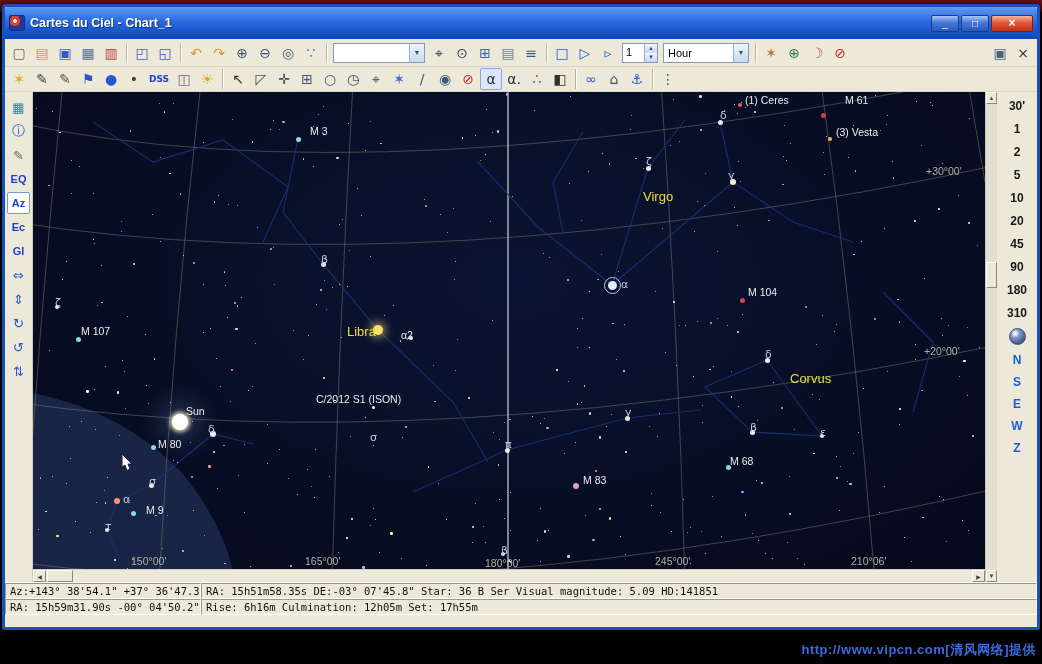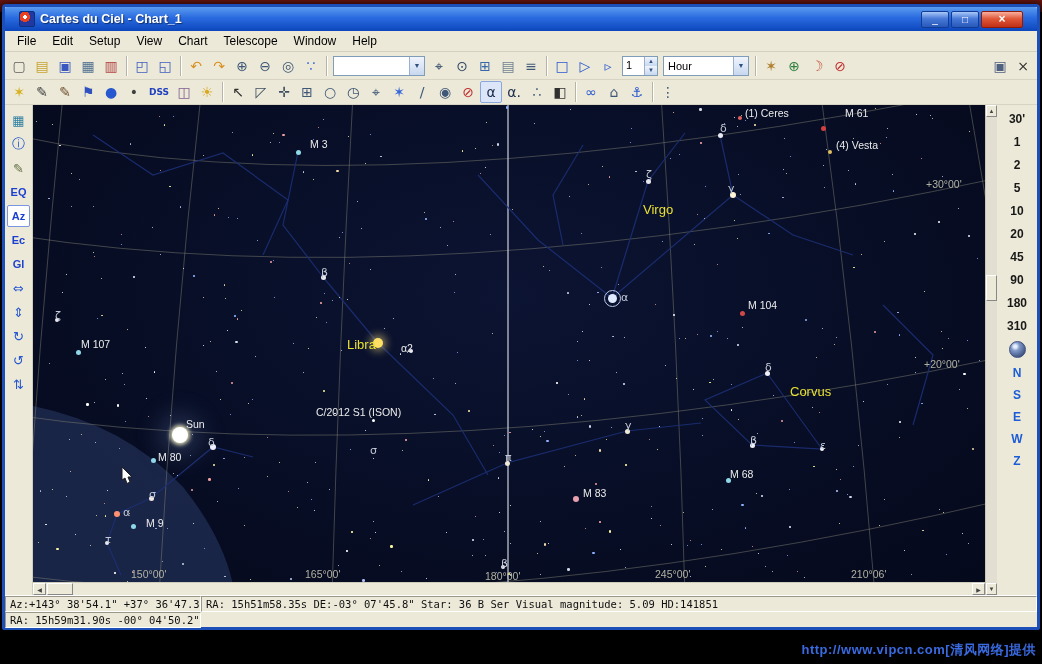--- a/index.html
+++ b/index.html
@@ -3,22 +3,22 @@
 <meta charset="utf-8">
 <style>
   *{box-sizing:border-box;margin:0;padding:0}
   html,body{width:1042px;height:664px;background:#000;overflow:hidden;
     font-family:"Liberation Sans",sans-serif;position:relative}
   .top-strip{position:absolute;left:0;top:0;width:1042px;height:12px;
     background:linear-gradient(#6b1510,#3c0b06)}
   .app-window{position:absolute;left:2px;top:4px;width:1038px;height:626px;
     border:3px solid #1c50b8;border-radius:4px 4px 2px 2px;background:#ece9d8;
     box-shadow:0 0 8px rgba(0,0,0,.7);display:flex;flex-direction:column}
-  .titlebar{height:24px;background:linear-gradient(#5a9cf0,#2a6ae0 45%,#0c46bc);
-    display:flex;align-items:center;padding:0 14px;border-radius:2px 2px 0 0;flex:none}
+  .titlebar{height:32px;background:linear-gradient(#5a9cf0,#2a6ae0 45%,#0c46bc);
+    display:flex;align-items:center;padding:0 4px;border-radius:2px 2px 0 0;flex:none}
   .app-icon{width:16px;height:16px;margin-right:5px;border-radius:2px;flex:none;
     background:radial-gradient(circle at 35% 35%,#ffffff 0 14%,#e84020 14% 40%,#2038a0 40% 100%);
     border:1px solid #08307c}
   .title-text{color:#fff;font-size:12.5px;font-weight:bold;flex:1;
     text-shadow:1px 1px 1px rgba(0,0,0,.5);white-space:nowrap;overflow:hidden}
   .win-controls{display:flex;align-items:center}
   .win-btn{width:28px;height:17px;margin-left:2px;border-radius:2px;border:1px solid #123c94;
     display:flex;align-items:center;justify-content:center;font-size:10px;color:#fff;
     background:linear-gradient(#a8c8f8,#4878d8 45%,#2858b8)}
   .win-btn.close{width:42px;background:linear-gradient(#f8b0a0,#e05838 45%,#c03018);
@@ -112,30 +112,20 @@
   <div class="titlebar">
     <span class="app-icon"></span>
     <span class="title-text">Cartes du Ciel - Chart_1</span>
     <div class="win-controls">
         <div class="win-btn">_</div>
         <div class="win-btn">□</div>
         <div class="win-btn close">×</div>
       </div>
   </div>
 
-  <div class="menubar">
-      <div class="menu-item">File</div>
-      <div class="menu-item">Edit</div>
-      <div class="menu-item">Setup</div>
-      <div class="menu-item">View</div>
-      <div class="menu-item">Chart</div>
-      <div class="menu-item">Telescope</div>
-      <div class="menu-item">Window</div>
-      <div class="menu-item">Help</div>
-    </div>
 
   <div class="toolbar" id="toolbar1">
     <div class="bar-left">
         <div class="tb-btn" style="color: rgb(96, 96, 96);">▢</div>
         <div class="tb-btn" style="color: rgb(200, 164, 48);">▤</div>
         <div class="tb-btn" style="color: rgb(56, 88, 192);">▣</div>
         <div class="tb-btn" style="color: rgb(80, 112, 144);">▦</div>
         <div class="tb-btn" style="color: rgb(176, 64, 64);">▥</div>
         <div class="tb-sep"></div>
         <div class="tb-btn" style="color: rgb(64, 96, 192);">◰</div>
@@ -268,21 +258,21 @@
           </svg>
         <svg class="chart-cursor" width="16" height="17" viewBox="0 0 16 17">
           <path d="M1,0 L11,10 L7,10 L9,15 L6,16.5 L4,11 L1,13 Z" fill="#ffffff" stroke="#202020" stroke-width="1"></path>
         </svg>
       <div class="ch-label constellation" style="left: 610px; top: 97px;">Virgo</div>
           <div class="ch-label constellation" style="left: 314px; top: 232px;">Libra</div>
           <div class="ch-label constellation" style="left: 757px; top: 279px;">Corvus</div>
           <div class="ch-label object" style="left: 277px; top: 33px;">M 3</div>
           <div class="ch-label object" style="left: 712px; top: 2px;">(1) Ceres</div>
           <div class="ch-label object" style="left: 812px; top: 2px;">M 61</div>
-          <div class="ch-label object" style="left: 803px; top: 34px;">(4) Vesta</div>
+          <div class="ch-label object" style="left: 803px; top: 34px;">(3) Vesta</div>
           <div class="ch-label object" style="left: 715px; top: 194px;">M 104</div>
           <div class="ch-label object" style="left: 48px; top: 233px;">M 107</div>
           <div class="ch-label object" style="left: 368px; top: 237px;">α2</div>
           <div class="ch-label object" style="left: 283px; top: 301px;">C/2012 S1 (ISON)</div>
           <div class="ch-label object" style="left: 153px; top: 313px;">Sun</div>
           <div class="ch-label object" style="left: 125px; top: 346px;">M 80</div>
           <div class="ch-label object" style="left: 697px; top: 363px;">M 68</div>
           <div class="ch-label object" style="left: 550px; top: 382px;">M 83</div>
           <div class="ch-label object" style="left: 113px; top: 412px;">M 9</div>
           <div class="ch-label greek" style="left: 687px; top: 17px;">δ</div>
@@ -801,16 +791,17 @@
         <div class="dir-item">E</div>
         <div class="dir-item">W</div>
         <div class="dir-item">Z</div>
       </div>
   </div>
 
   <div class="statusbar">
     <div class="sb-cell">Az:+143° 38'54.1" +37° 36'47.3"</div>
     <div class="sb-cell">RA: 15h51m58.35s DE:-03° 07'45.8"  Star: 36 B Ser  Visual magnitude:  5.09  HD:141851</div>
     <div class="sb-cell">RA: 15h59m31.90s -00° 04'50.2"</div>
+    <div class="sb-cell">Rise:  6h16m  Culmination: 12h05m  Set: 17h55m</div>
   </div>
 </div>
 
 <div class="watermark">http://www.vipcn.com[清风网络]提供</div>
 
 </body></html>

